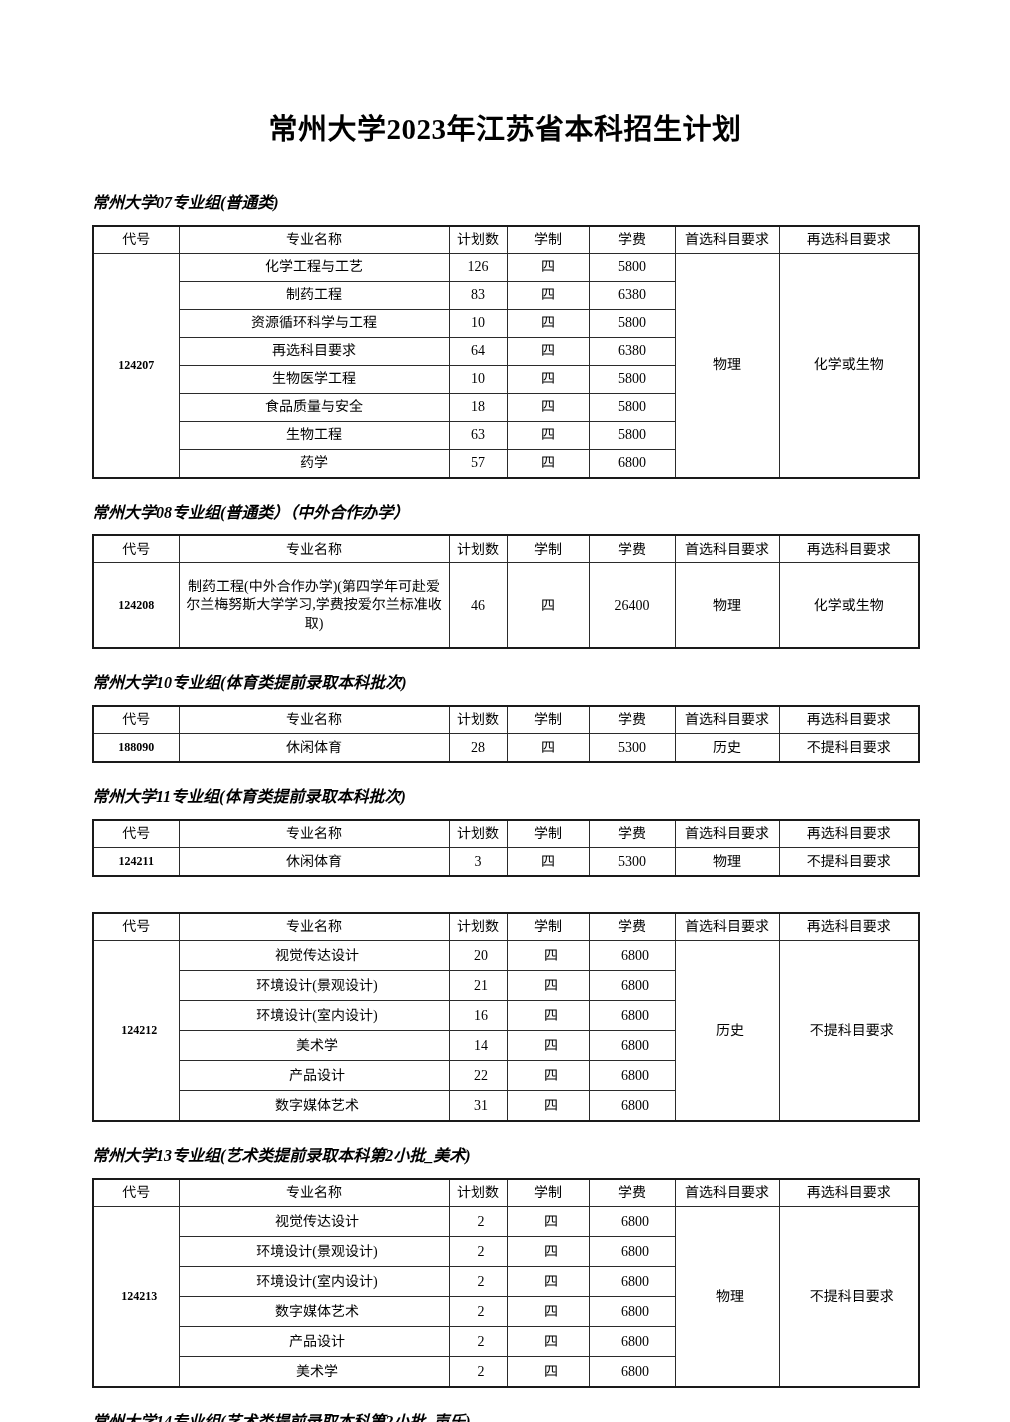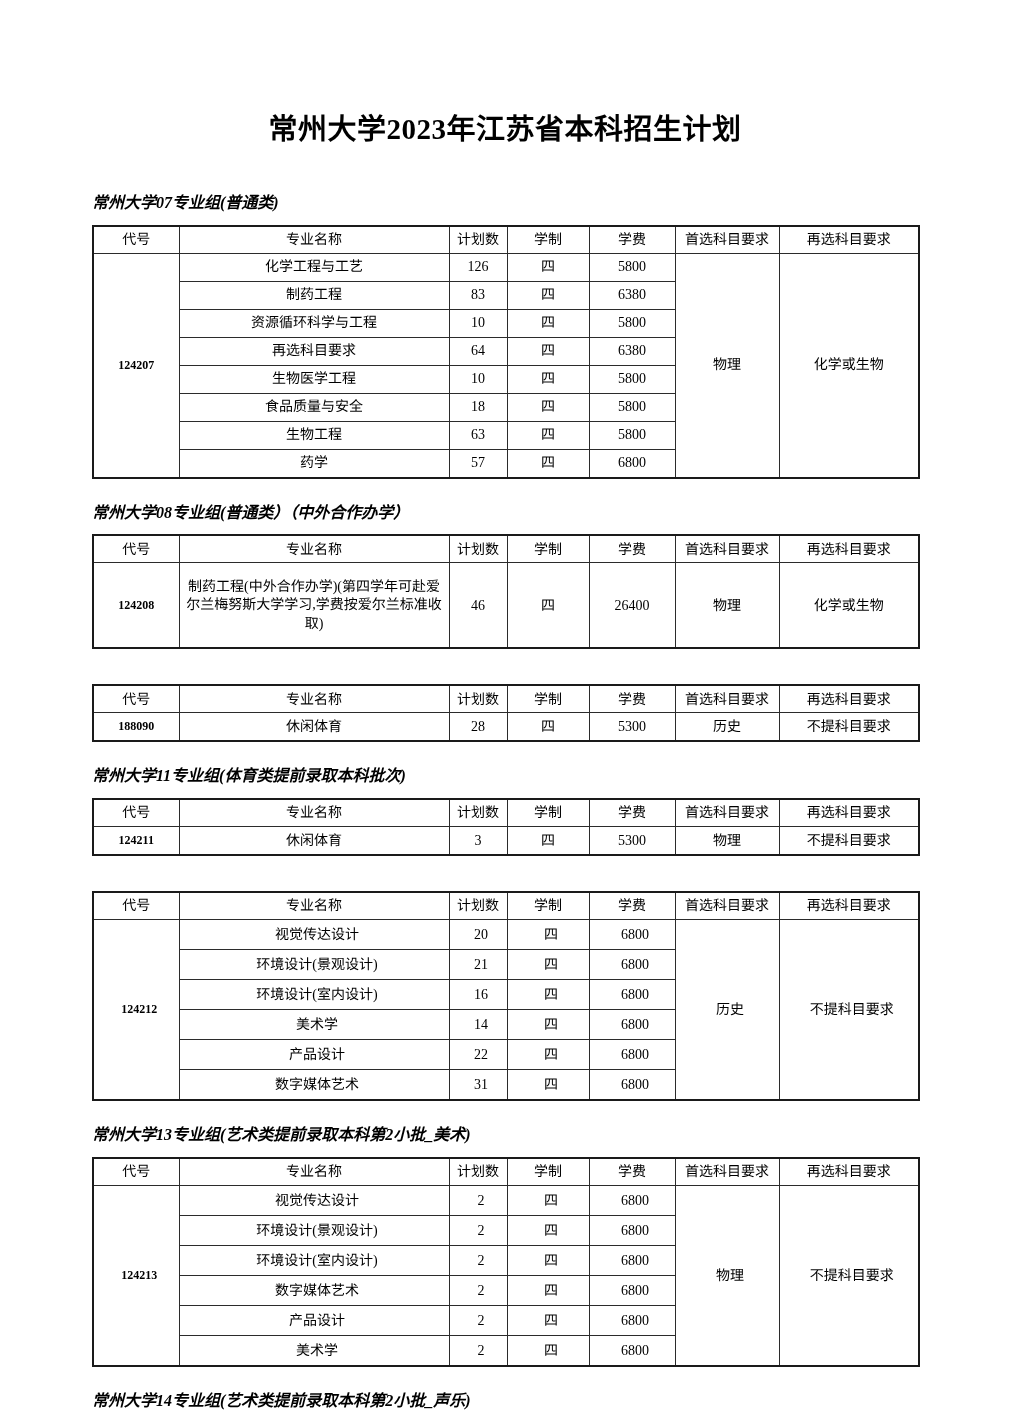--- a/index.html
+++ b/index.html
@@ -202,20 +202,21 @@
             <td class="major-long">制药工程(中外合作办学)(第四学年可赴爱尔兰梅努斯大学学习,学费按爱尔兰标准收取)</td>
             <td>46</td>
             <td>四</td>
             <td>26400</td>
             <td rowspan="1">物理</td>
             <td rowspan="1">化学或生物</td>
           </tr>
         </tbody>
       </table>
       <div class="table-to-heading"></div>
+      <div class="group-heading">常州大学10专业组(体育类提前录取本科批次)</div>
       <div class="heading-to-table"></div>
       <table class="plan">
         <colgroup>
           <col class="c-code">
           <col class="c-major">
           <col class="c-plan">
           <col class="c-length">
           <col class="c-fee">
           <col class="c-first">
           <col class="c-second">

